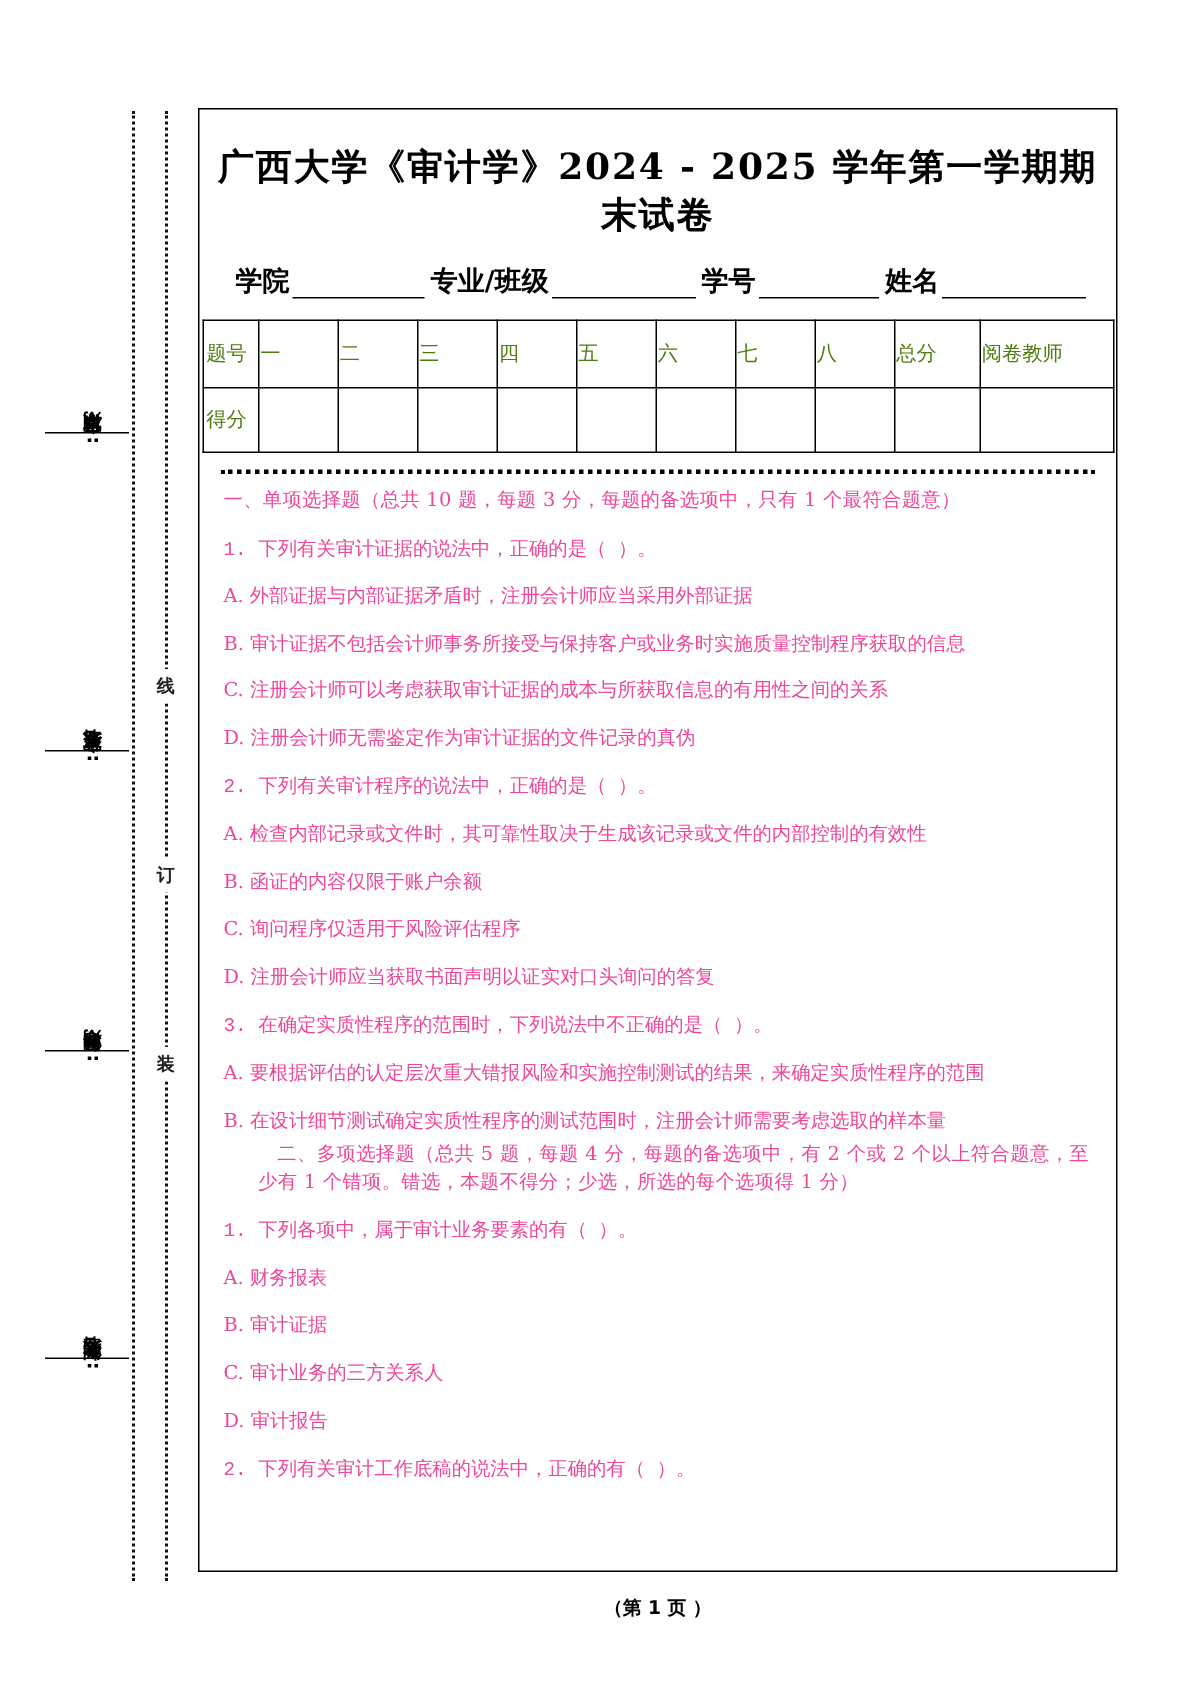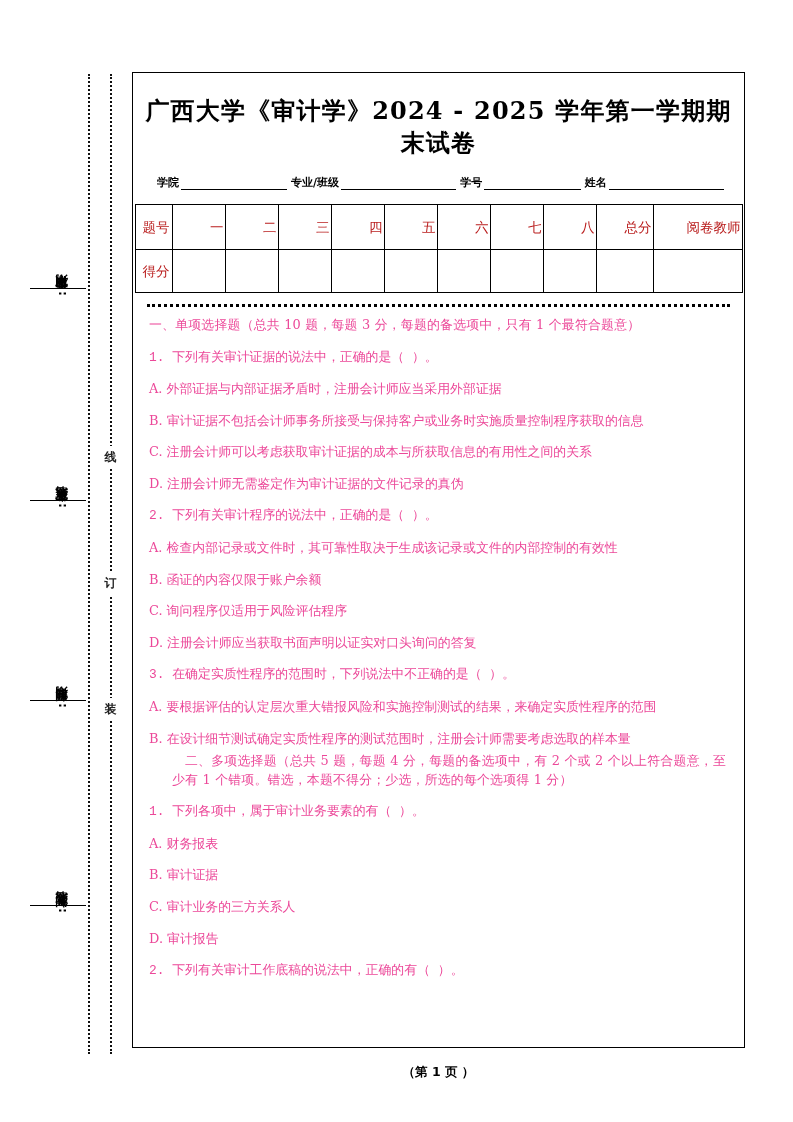--- a/index.html
+++ b/index.html
@@ -80,21 +80,21 @@
     text-align: center;
     font-size: 24px;
     font-weight: bold;
     letter-spacing: 1.2px;
     margin: 22px 0 0 0;
     font-family: "DejaVu Serif", "Liberation Serif", serif;
   }
 
   #id-fields {
     margin: 16px 20px 0 24px;
-    font-size: 11px;
+    font-size: 18px;
     display: flex;
     align-items: flex-end;
     white-space: nowrap;
   }
   #id-fields .fld-label { padding-right: 2px; font-weight: 600; }
   #id-fields .fld-blank {
     border-bottom: 1px solid #000;
     height: 13px;
     flex: 1 1 auto;
     min-width: 60px;
@@ -107,26 +107,26 @@
 
   
   #score-table {
     margin: 14px auto 0 auto;
     border-collapse: collapse;
     width: 578px;
     table-layout: fixed;
   }
   #score-table td {
     border: 1px solid #000;
-    text-align: right;
+    text-align: left;
     vertical-align: middle;
     font-size: 13.5px;
     height: 42px;
     line-height: 19px;
-    color: #b91c1c;
+    color: #4d7c0f;
     font-family: "DejaVu Serif", "Liberation Serif", serif;
   }
   #score-table td.rowhead { width: 32px; padding: 0 2px; }
   #score-table td.numcol  { width: 50px; }
   #score-table td.totalcol{ width: 54px; }
   #score-table td.gradercol { width: 86px; }
   #score-table tr.blank-row td { height: 40px; }
 
   
   #divider {

